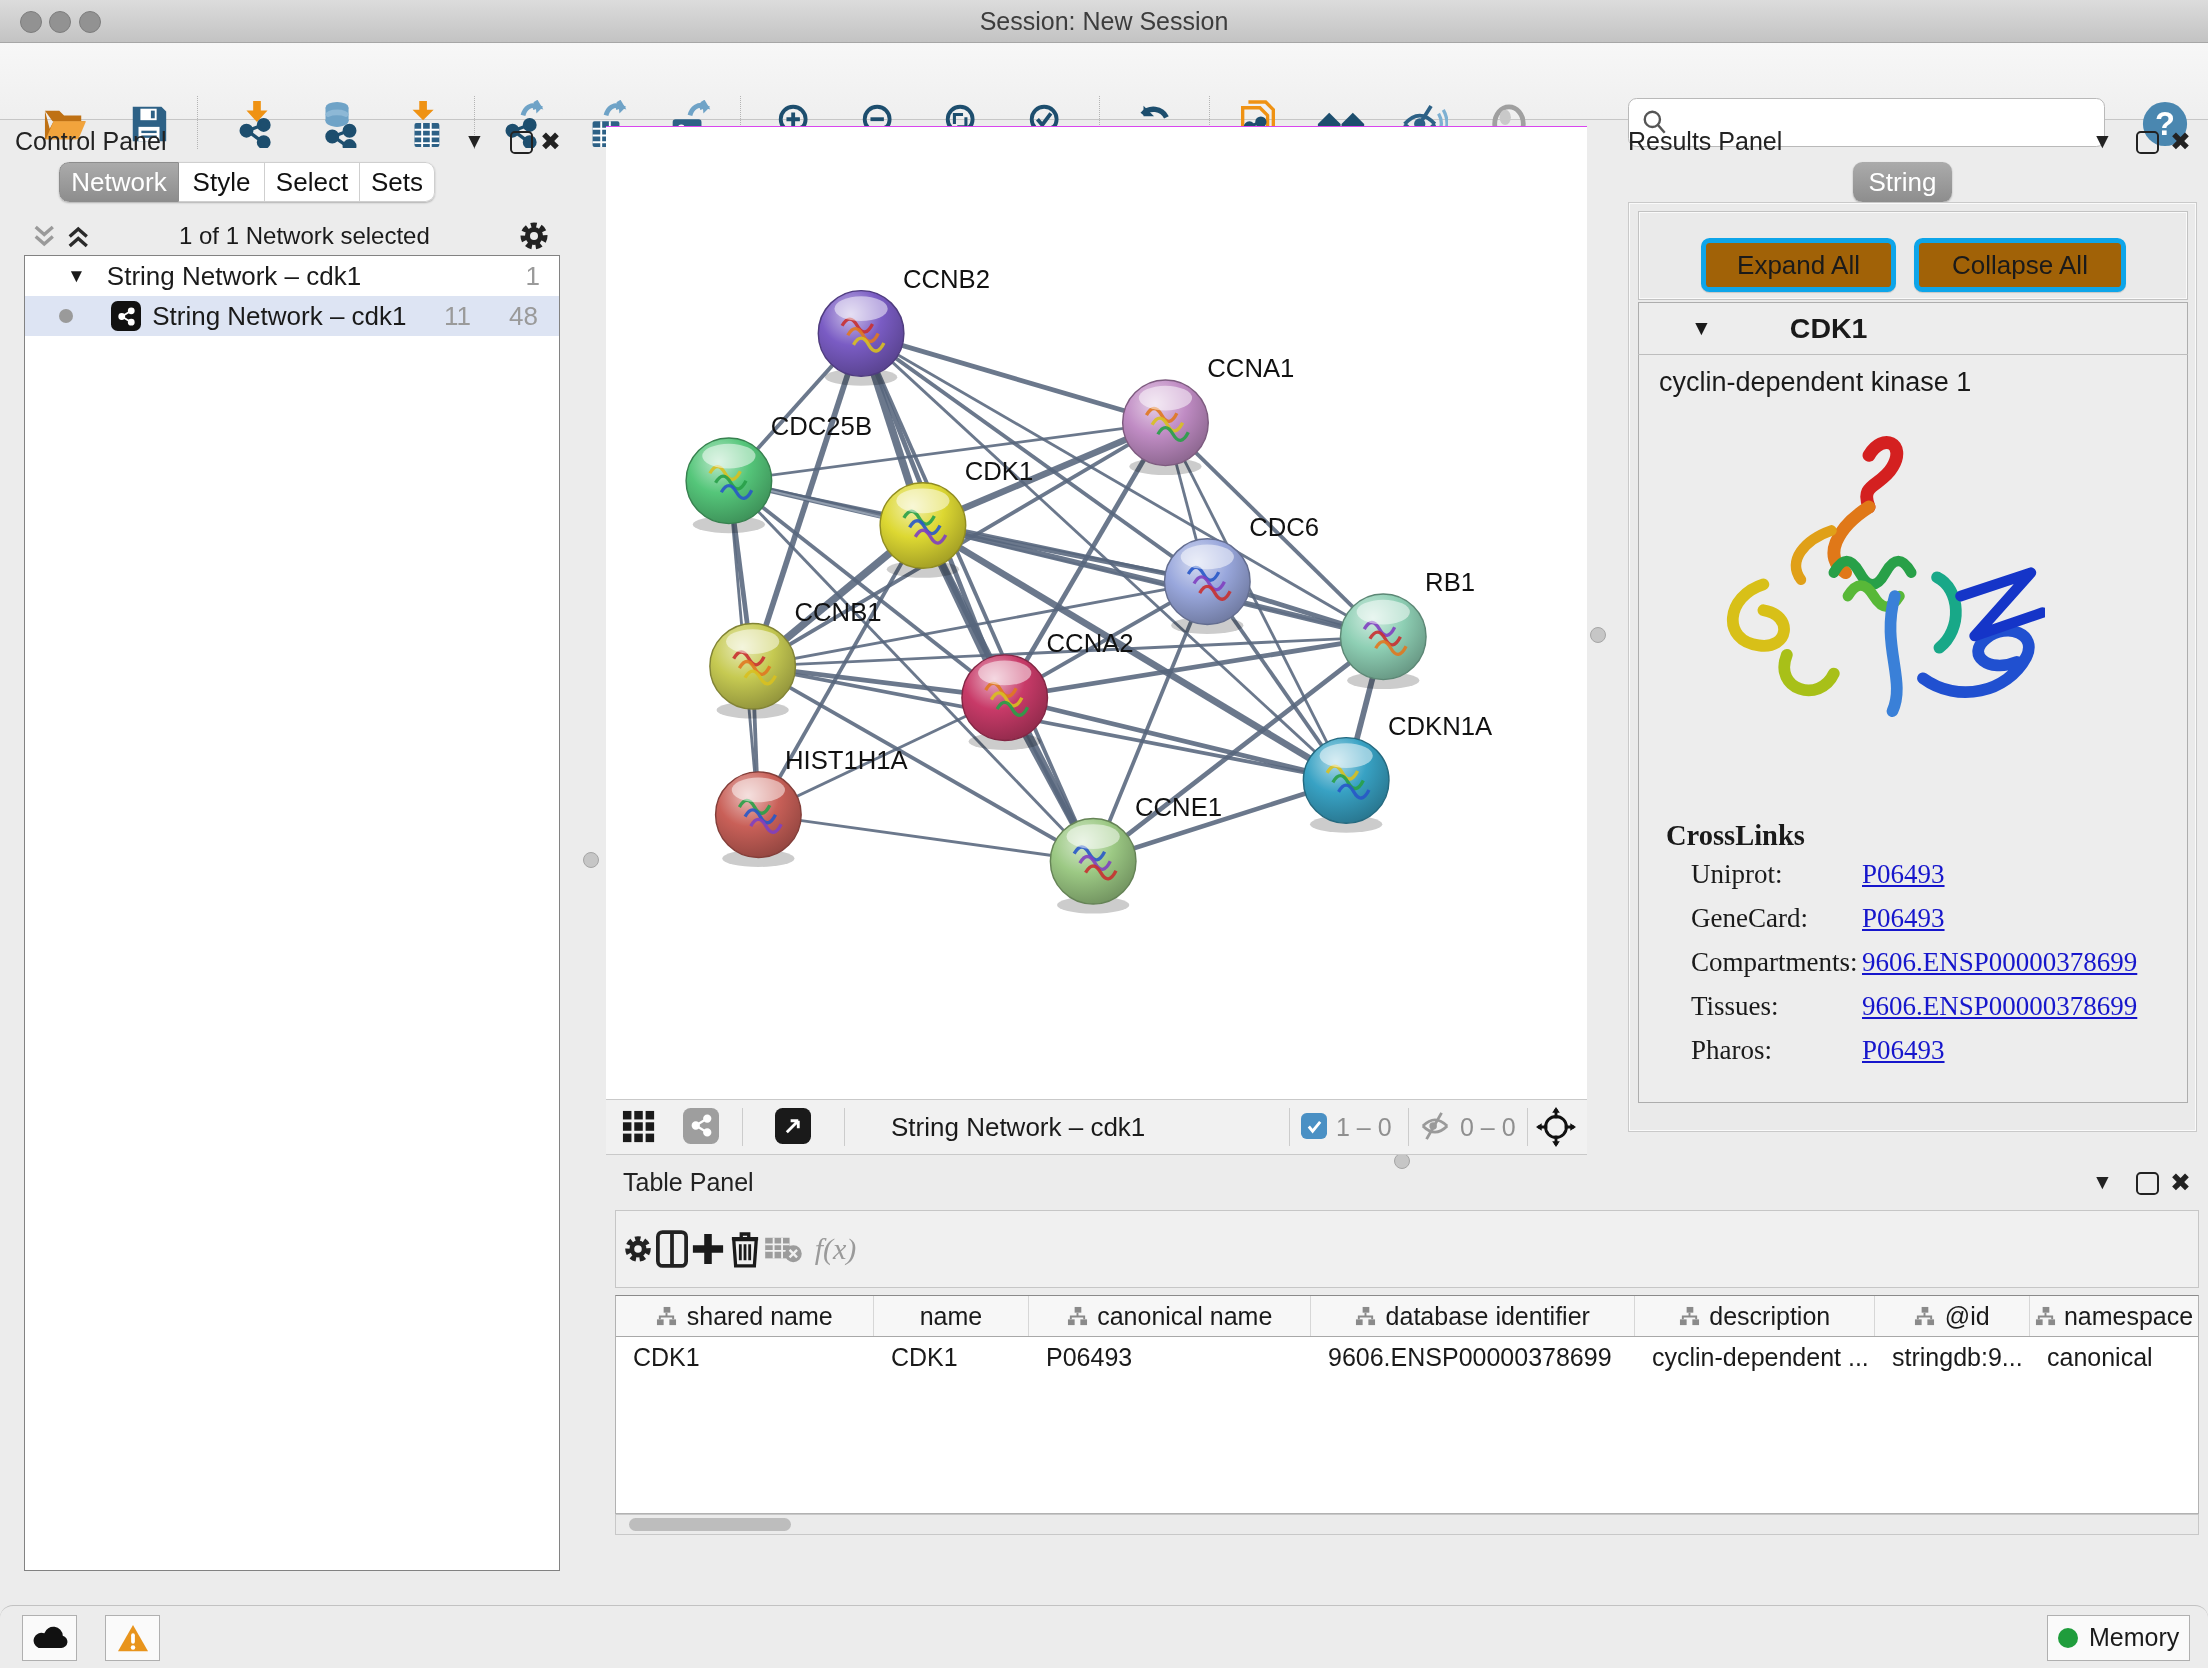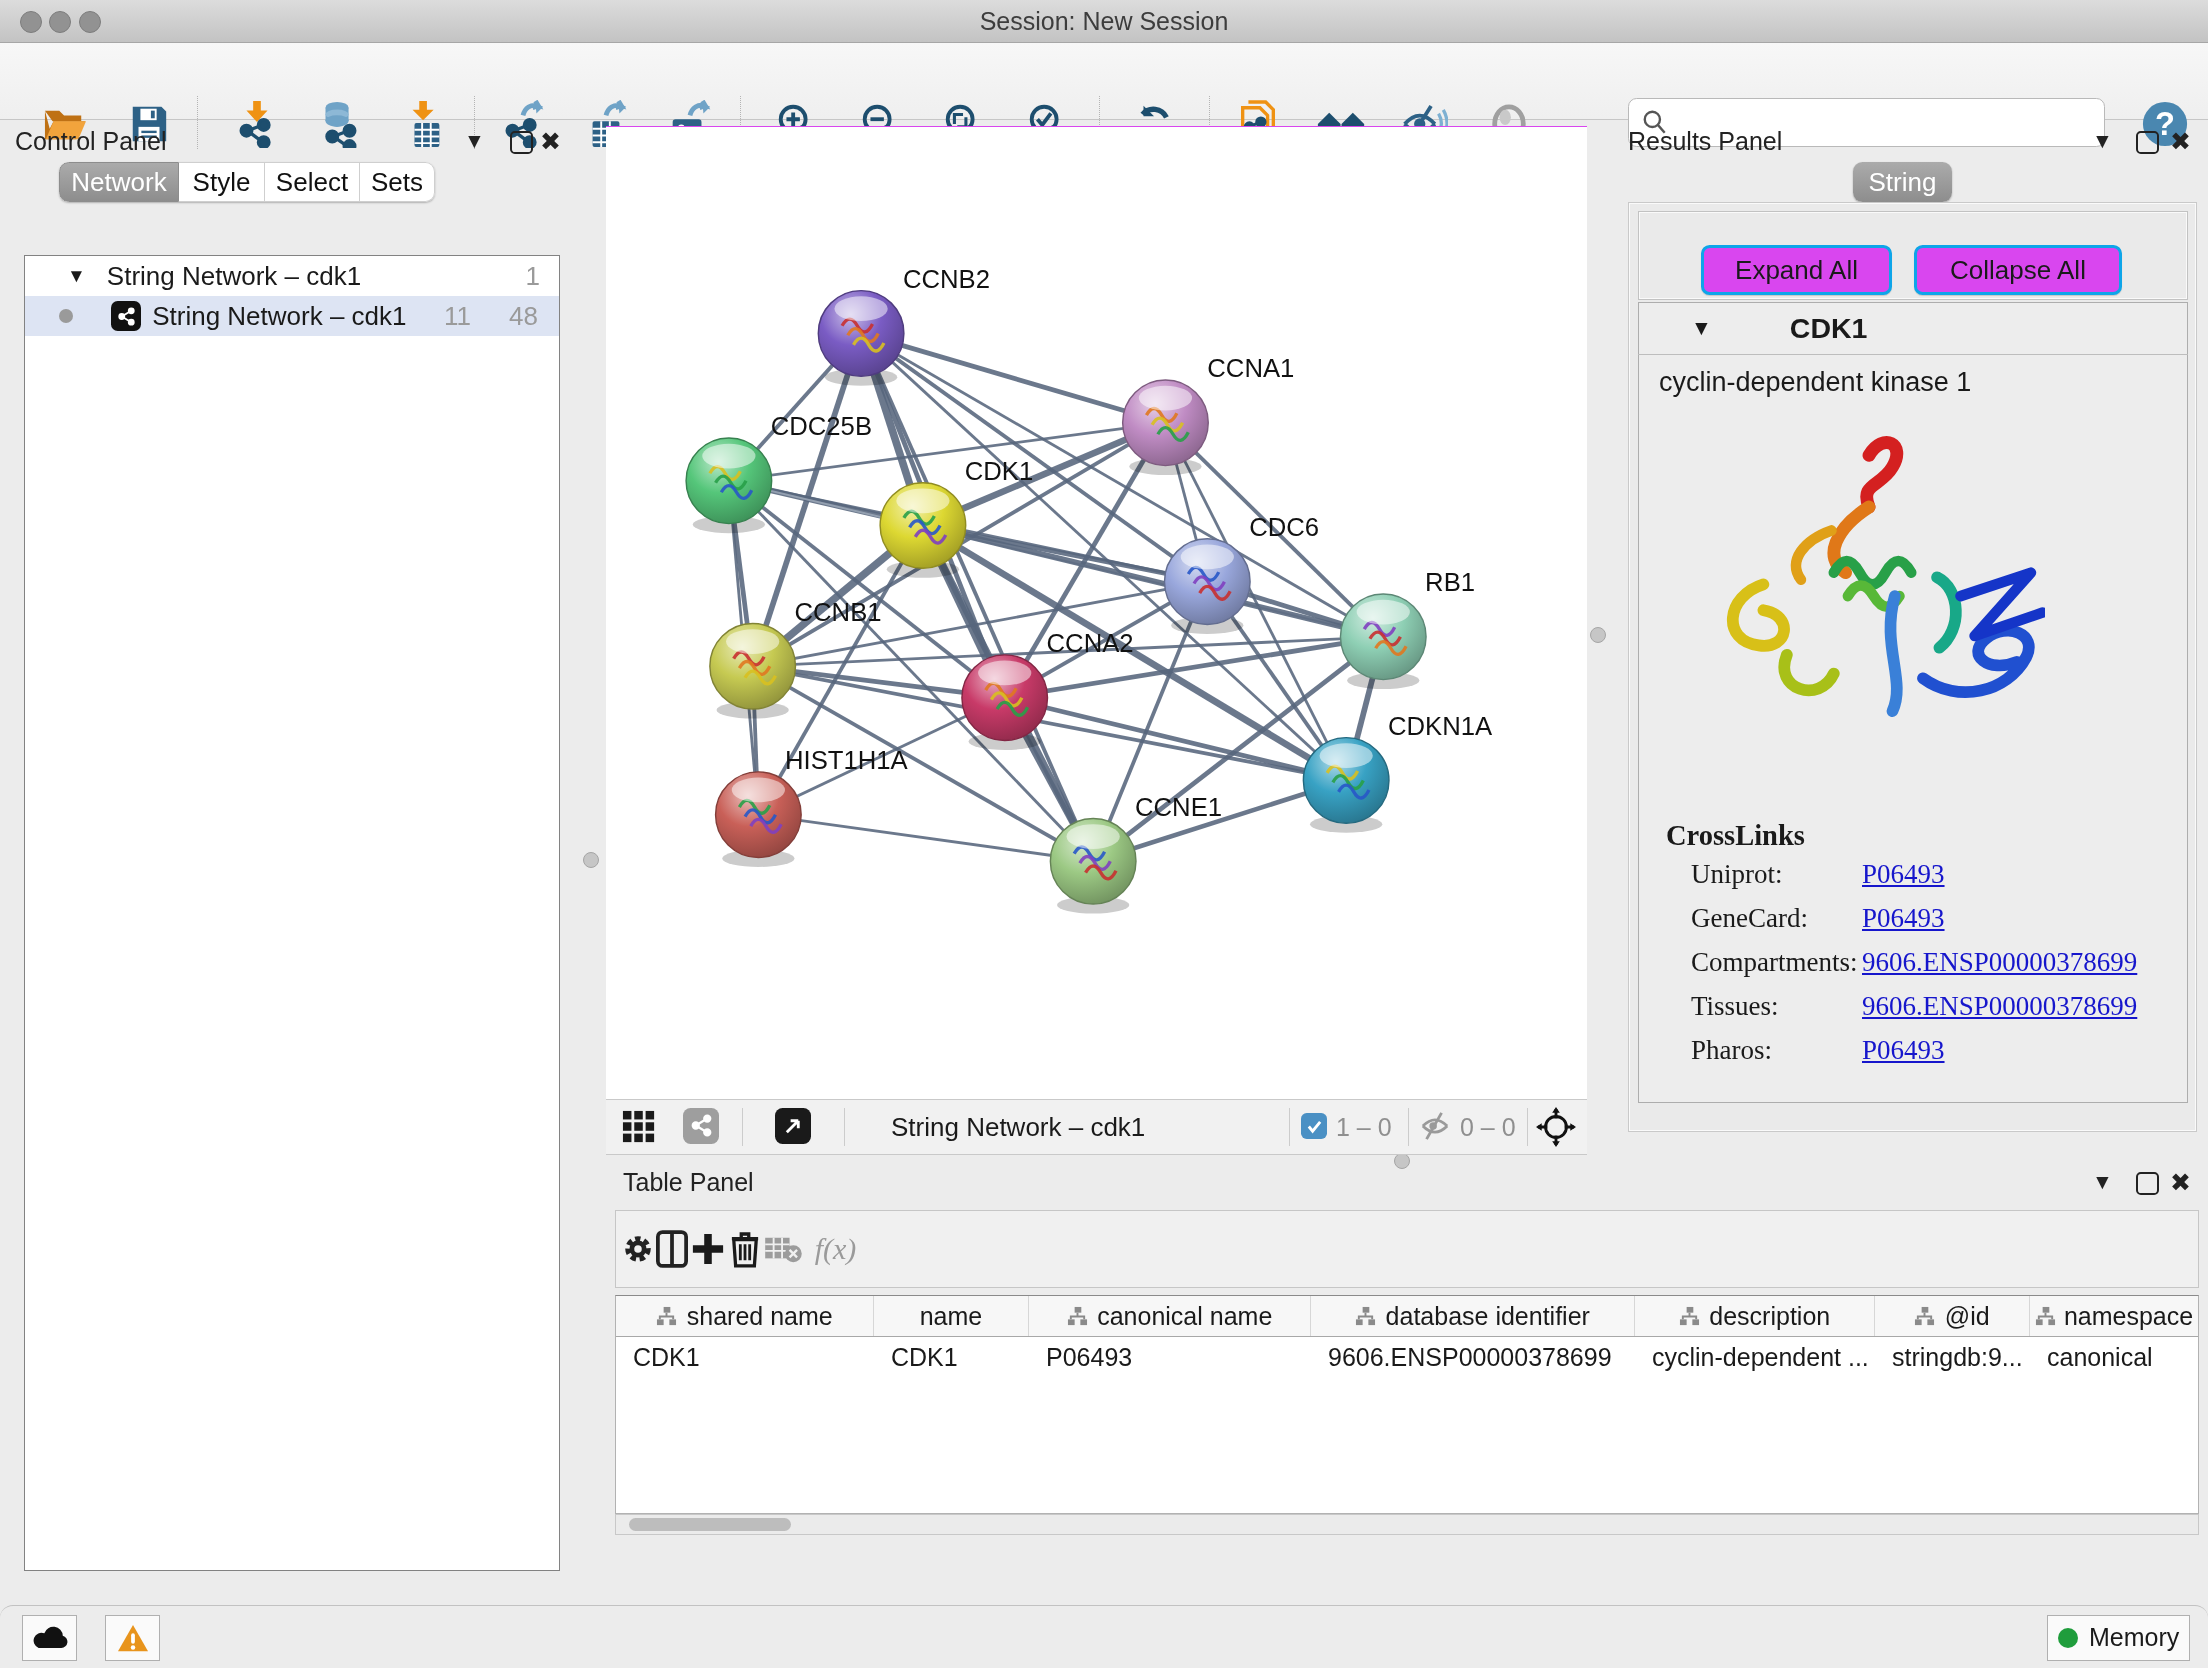--- a/index.html
+++ b/index.html
@@ -33,21 +33,21 @@
   .cnt{position:absolute;color:#9a9a9a;}
   .share-badge{width:29.5px;height:29.5px;border-radius:6.7px;background:#111;display:flex;align-items:center;justify-content:center;}
   
   #canvas{left:606px;top:126px;width:981px;height:973px;background:#fff;border-top:1px solid #d946ef;}
   #net-toolbar{left:606px;top:1099px;width:981px;height:54px;background:#f1f1f1;border-top:1px solid #c9c9c9;border-bottom:1px solid #c9c9c9;}
   .ntsep{position:absolute;top:7.6px;height:38px;border-left:1px solid #cccccc;}
   .split-dot{width:14.3px;height:14.3px;border-radius:50%;background:#c6c6c6;border:1px solid #a5a5a5;}
   
   #rp-outer{left:1628px;top:202px;width:569px;height:930px;background:#eaeaea;border:1.9px solid #c9c9c9;box-shadow:inset 0 0 0 1px #fafafa;box-sizing:border-box;}
   #rp-btnbox{left:1638px;top:211px;width:550px;height:89px;border:1px solid #c2c2c2;box-shadow:inset 0 0 0 1px #fafafa;box-sizing:border-box;}
-  .rp-btn{position:absolute;top:245px;height:44px;background:#d946ef;border:3px solid #0ea5e9;border-radius:8.6px;display:flex;align-items:center;justify-content:center;font-size:26px;box-shadow:0 1px 1px rgba(0,0,0,.15);}
+  .rp-btn{position:absolute;top:238px;height:44px;background:#a16207;border:5px solid #0ea5e9;border-radius:8.6px;display:flex;align-items:center;justify-content:center;font-size:26px;box-shadow:0 1px 1px rgba(0,0,0,.15);}
   #rp-cdkbox{left:1638px;top:302px;width:550px;height:801px;border:1px solid #adadad;background:#ededed;box-sizing:border-box;}
   #cdk-header{left:1638px;top:302px;width:550px;height:53px;border-bottom:1px solid #bdbdbd;box-sizing:border-box;}
   .serif{font-family:"Liberation Serif","DejaVu Serif",serif;}
   .xl-row{height:44px;display:flex;align-items:center;}
   .xl-label{width:171px;padding-left:63px;font-size:27px;}
   .xl-link{color:#1616cc;text-decoration:underline;font-size:27px;}
   
   #tp-toolbar{left:615px;top:1210px;width:1584px;height:78px;background:#f0f0f0;border:1px solid #c6c6c6;box-sizing:border-box;}
   .tp-ico{position:absolute;top:0;height:76px;display:flex;align-items:center;justify-content:center;width:44px;}
   #tbl{left:615px;top:1295px;width:1584px;height:219px;background:#fff;border:1px solid #b2b2b2;border-top:1.9px solid #8a8a8a;box-sizing:border-box;}
@@ -263,20 +263,34 @@
         <span>Style</span>
       </div>
     <div style="width:94px">
         <span>Select</span>
       </div>
     <div style="width:74px">
         <span>Sets</span>
       </div>
   </div>
 
+  <div class="abs" style="left:24px;top:217px;width:536px;height:38px;display:flex;align-items:center">
+    <svg width="28.5" height="27" viewBox="0 0 30 28" style="margin-left:5.7px">
+        <path d="M6 4l9 8 9-8M6 14l9 8 9-8" fill="none" stroke="#9a9a9a" stroke-width="3.5"></path>
+      </svg>
+    <svg width="28.5" height="27" viewBox="0 0 30 28" style="margin-left:5.7px">
+        <path d="M6 24l9-8 9 8M6 14l9-8 9 8" fill="none" stroke="#2a2a2a" stroke-width="3.5"></path>
+      </svg>
+    <div style="flex:1;text-align:center;font-size:24px">1 of 1 Network selected</div>
+    <svg width="36" height="36" viewBox="0 0 36 36" style="margin-right:7.6px">
+        <circle cx="18" cy="18" r="10" fill="none" stroke="#222" stroke-width="7" stroke-dasharray="5.2 3.6"></circle>
+        <circle cx="18" cy="18" r="9" fill="#222"></circle>
+        <circle cx="18" cy="18" r="4" fill="#ececec"></circle>
+      </svg>
+  </div>
 
   <div id="cp-listbox" class="abs">
     <div class="tree-row">
       <span style="margin-left:42px;font-size:19px">▼</span>
       <span style="margin-left:21px">String Network – cdk1</span>
       <span class="cnt" style="right:19px">1</span>
     </div>
     <div class="tree-row sel">
       <span style="margin-left:34px;width:14.3px;height:14.3px;border-radius:50%;background:#9a9a9a;display:inline-block"></span>
       <span class="share-badge" style="margin-left:38px">

